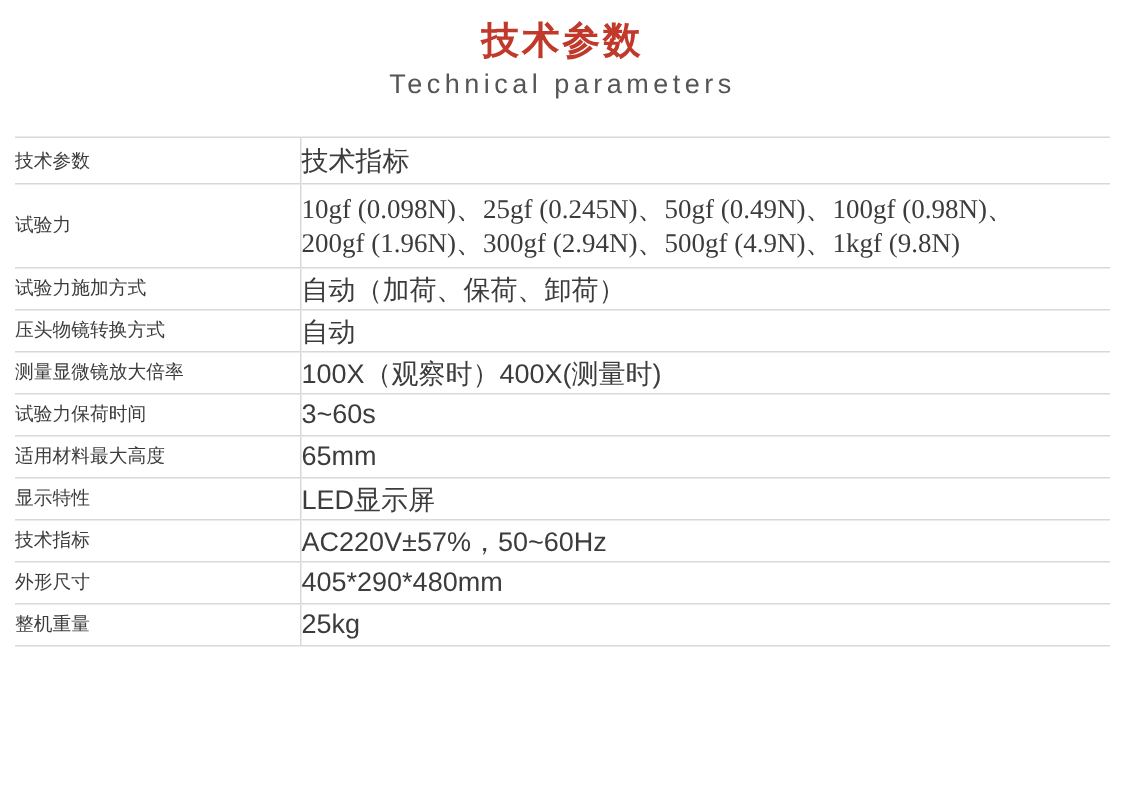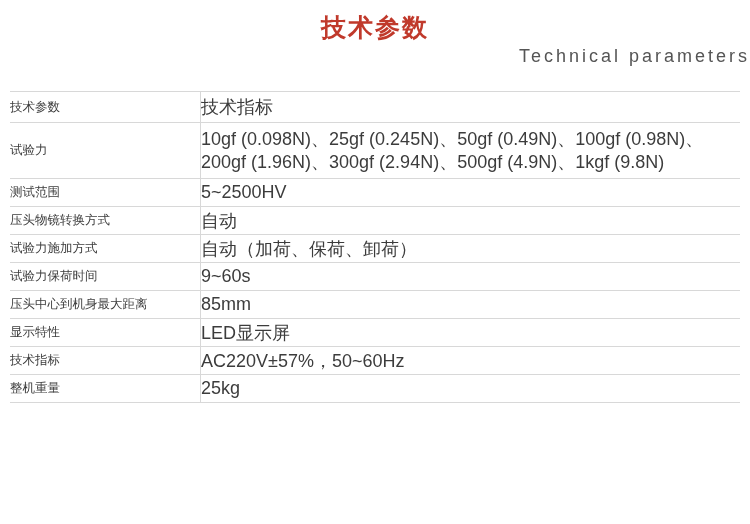--- a/index.html
+++ b/index.html
@@ -31,21 +31,20 @@
     letter-spacing: 2px;
     line-height: 30px;
   }
   .title-en {
     font-size: 18px;
     color: #555555;
     letter-spacing: 3px;
     line-height: 26px;
     margin-top: 1px;
     font-weight: normal;
-    text-align: right;
   }
   .spec-table {
     margin: 22px 10px 0 10px;
     width: 730px;
     border-collapse: collapse;
     table-layout: fixed;
   }
   .spec-table tr {
     border-bottom: 1px solid #d8d8d8;
   }
@@ -70,20 +69,21 @@
     padding-left: 10px;
     height: 27px;
   }
   .tall .col-label,
   .tall .col-value {
     height: 55px;
   }
   .val-line {
     line-height: 23px;
     white-space: nowrap;
+    font-family: Liberation Serif, serif;
   }
   .head-row .col-label,
   .head-row .col-value {
     height: 30px;
   }
 </style>
 </head>
 <body>
 
 <div class="page">
@@ -100,46 +100,50 @@
         <td class="col-value">技术指标</td>
       </tr>
       <tr class="tall">
         <td class="col-label">试验力</td>
         <td class="col-value">
           <div class="val-line">10gf (0.098N)、25gf (0.245N)、50gf (0.49N)、100gf (0.98N)、</div>
           <div class="val-line">200gf (1.96N)、300gf (2.94N)、500gf (4.9N)、1kgf (9.8N)</div>
         </td>
       </tr>
       <tr>
-        <td class="col-label">测试范围</td>
-        <td class="col-value">5~2500HV</td>
+        <td class="col-label">试验力施加方式</td>
+        <td class="col-value">自动（加荷、保荷、卸荷）</td>
       </tr>
       <tr>
         <td class="col-label">压头物镜转换方式</td>
         <td class="col-value">自动</td>
       </tr>
       <tr>
-        <td class="col-label">试验力施加方式</td>
-        <td class="col-value">自动（加荷、保荷、卸荷）</td>
+        <td class="col-label">测量显微镜放大倍率</td>
+        <td class="col-value">100X（观察时）400X(测量时)</td>
       </tr>
       <tr>
         <td class="col-label">试验力保荷时间</td>
-        <td class="col-value">9~60s</td>
+        <td class="col-value">3~60s</td>
       </tr>
       <tr>
-        <td class="col-label">压头中心到机身最大距离</td>
-        <td class="col-value">85mm</td>
+        <td class="col-label">适用材料最大高度</td>
+        <td class="col-value">65mm</td>
       </tr>
       <tr>
         <td class="col-label">显示特性</td>
         <td class="col-value">LED显示屏</td>
       </tr>
       <tr>
         <td class="col-label">技术指标</td>
         <td class="col-value">AC220V±57%，50~60Hz</td>
+      </tr>
+      <tr>
+        <td class="col-label">外形尺寸</td>
+        <td class="col-value">405*290*480mm</td>
       </tr>
       <tr>
         <td class="col-label">整机重量</td>
         <td class="col-value">25kg</td>
       </tr>
     </tbody>
   </table>
 
 </div>
 

